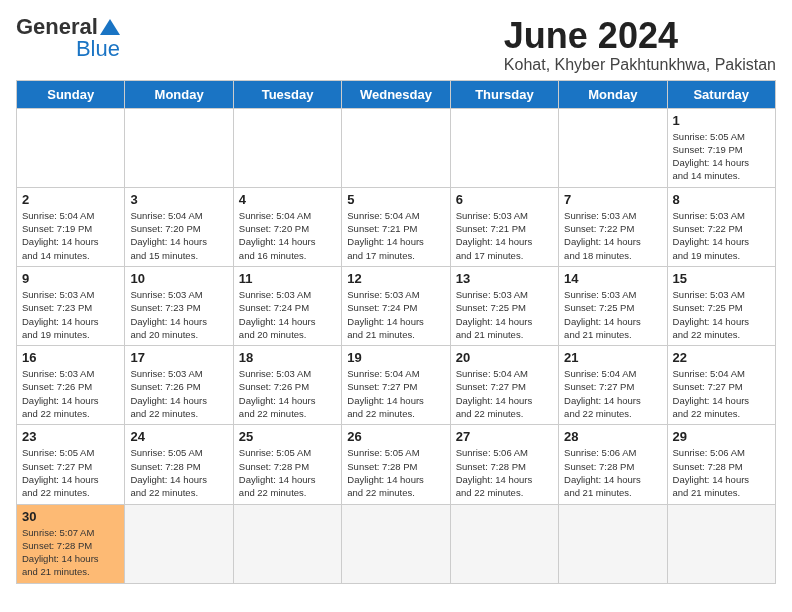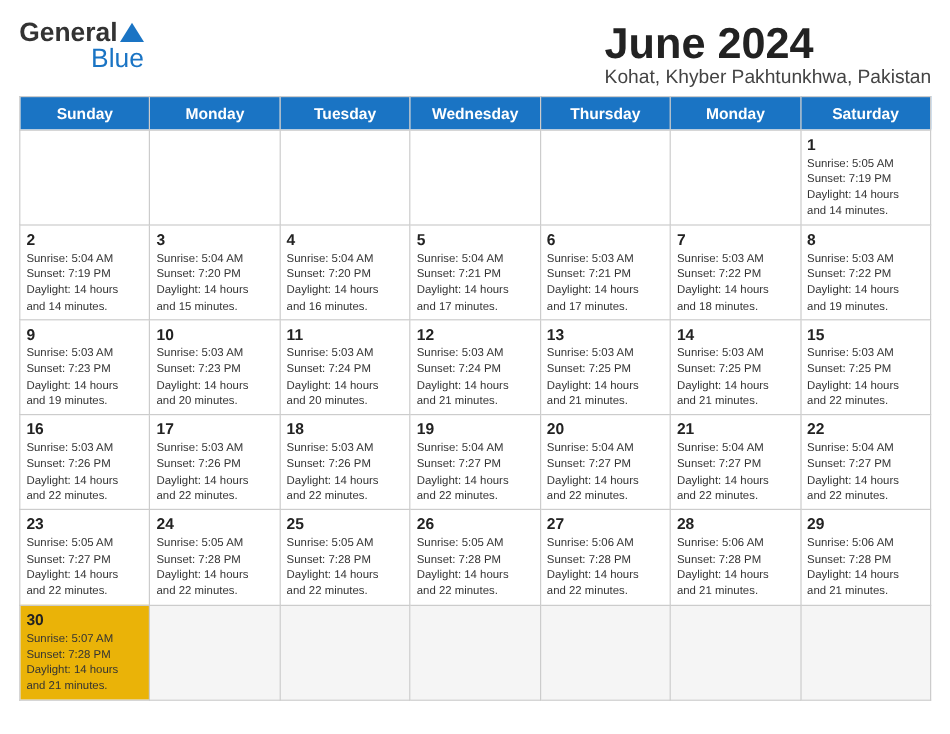--- a/index.html
+++ b/index.html
@@ -94,21 +94,21 @@
       color: #333;
       line-height: 1.4;
     }
     .empty-cell {
       background: #f5f5f5;
     }
     .last-row td {
       background: #f5f5f5;
     }
     .last-row td.has-data {
-      background: #eab308;
+      background: #fdba74;
     }
   </style>
 </head>
 <body>
 
 <div class="header">
   <div class="logo">
     <div class="logo-row">
       <span class="logo-general">General</span>
       <span class="logo-triangle"></span>

